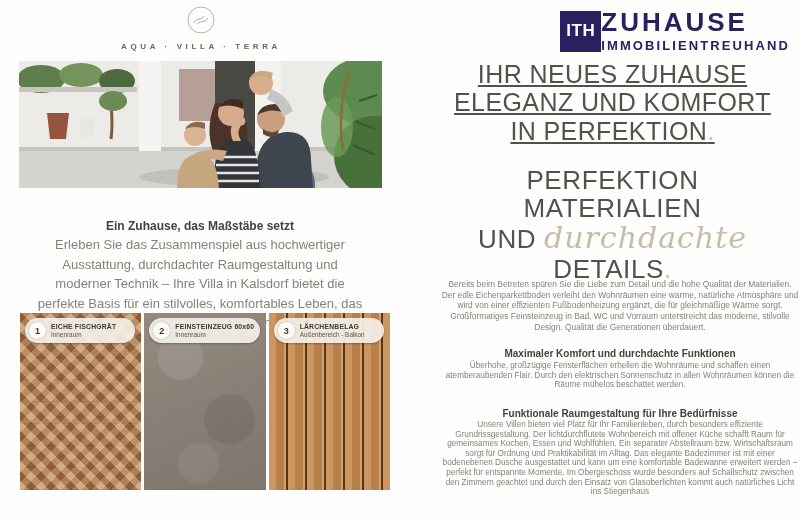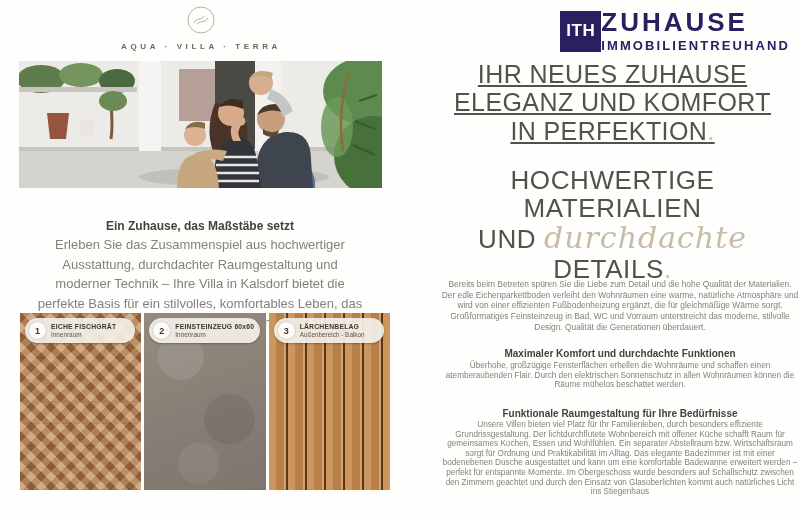--- a/index.html
+++ b/index.html
@@ -223,21 +223,21 @@
   </div>
 </div>
 
 <div class="headline">
   <span>IHR NEUES ZUHAUSE</span><br>
   <span>ELEGANZ UND KOMFORT</span><br>
   <span>IN PERFEKTION</span><span class="accent">.</span>
 </div>
 
 <div class="subheadline">
-  <span>HOCHWERTIGE</span><br>
+  <span>PERFEKTION</span><br>
   <span>MATERIALIEN</span><br>
   <span>UND </span><span class="script">durchdachte</span><br>
   <span>DETAILS</span><span class="accent">.</span>
 </div>
 
 <div class="rtext intro">Bereits beim Betreten spüren Sie die Liebe zum Detail und die hohe Qualität der Materialien. Der edle Eichenparkettboden verleiht den Wohnräumen eine warme, natürliche Atmosphäre und wird von einer effizienten Fußbodenheizung ergänzt, die für gleichmäßige Wärme sorgt. Großformatiges Feinsteinzeug in Bad, WC und Vorraum unterstreicht das moderne, stilvolle Design. Qualität die Generationen überdauert.</div>
 
 <div class="rtext rsec-h sec0-h">Maximaler Komfort und durchdachte Funktionen</div>
 <div class="rtext rsec-b sec0-b">Überhohe, großzügige Fensterflächen erhellen die Wohnräume und schaffen einen atemberaubenden Flair. Durch den elektrischen Sonnenschutz in allen Wohnräumen können die Räume mühelos beschattet werden.</div>
 

